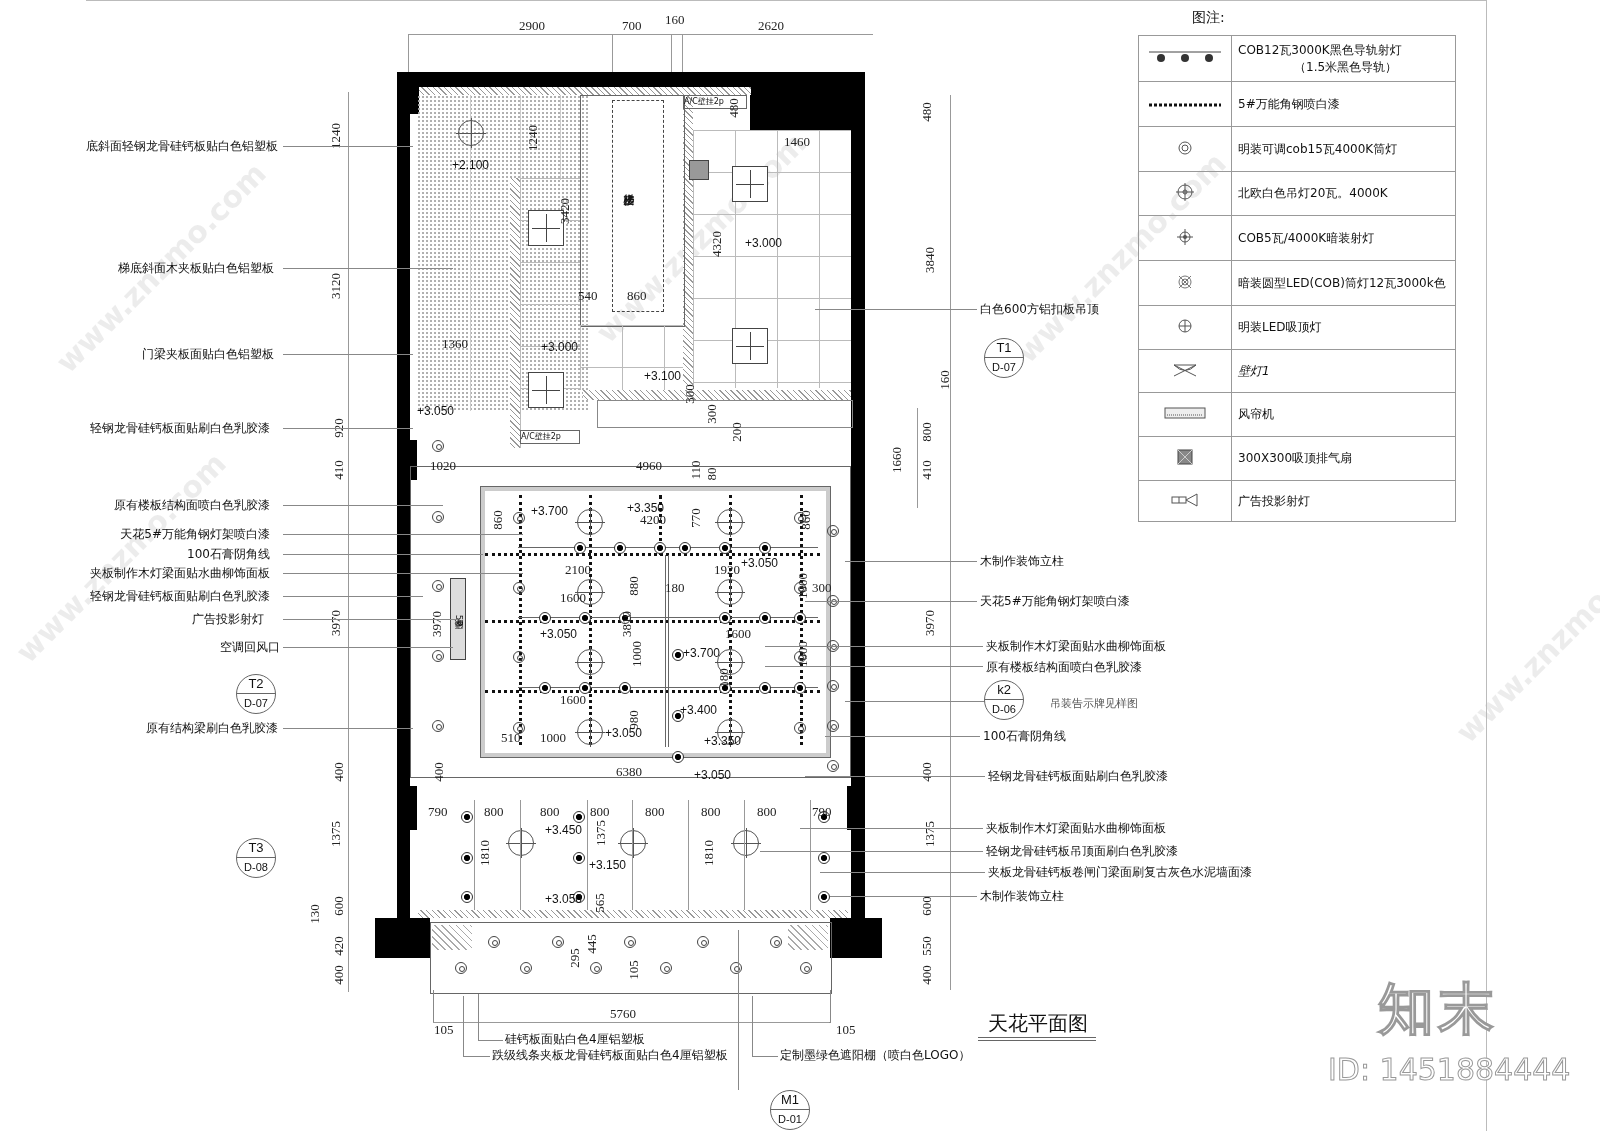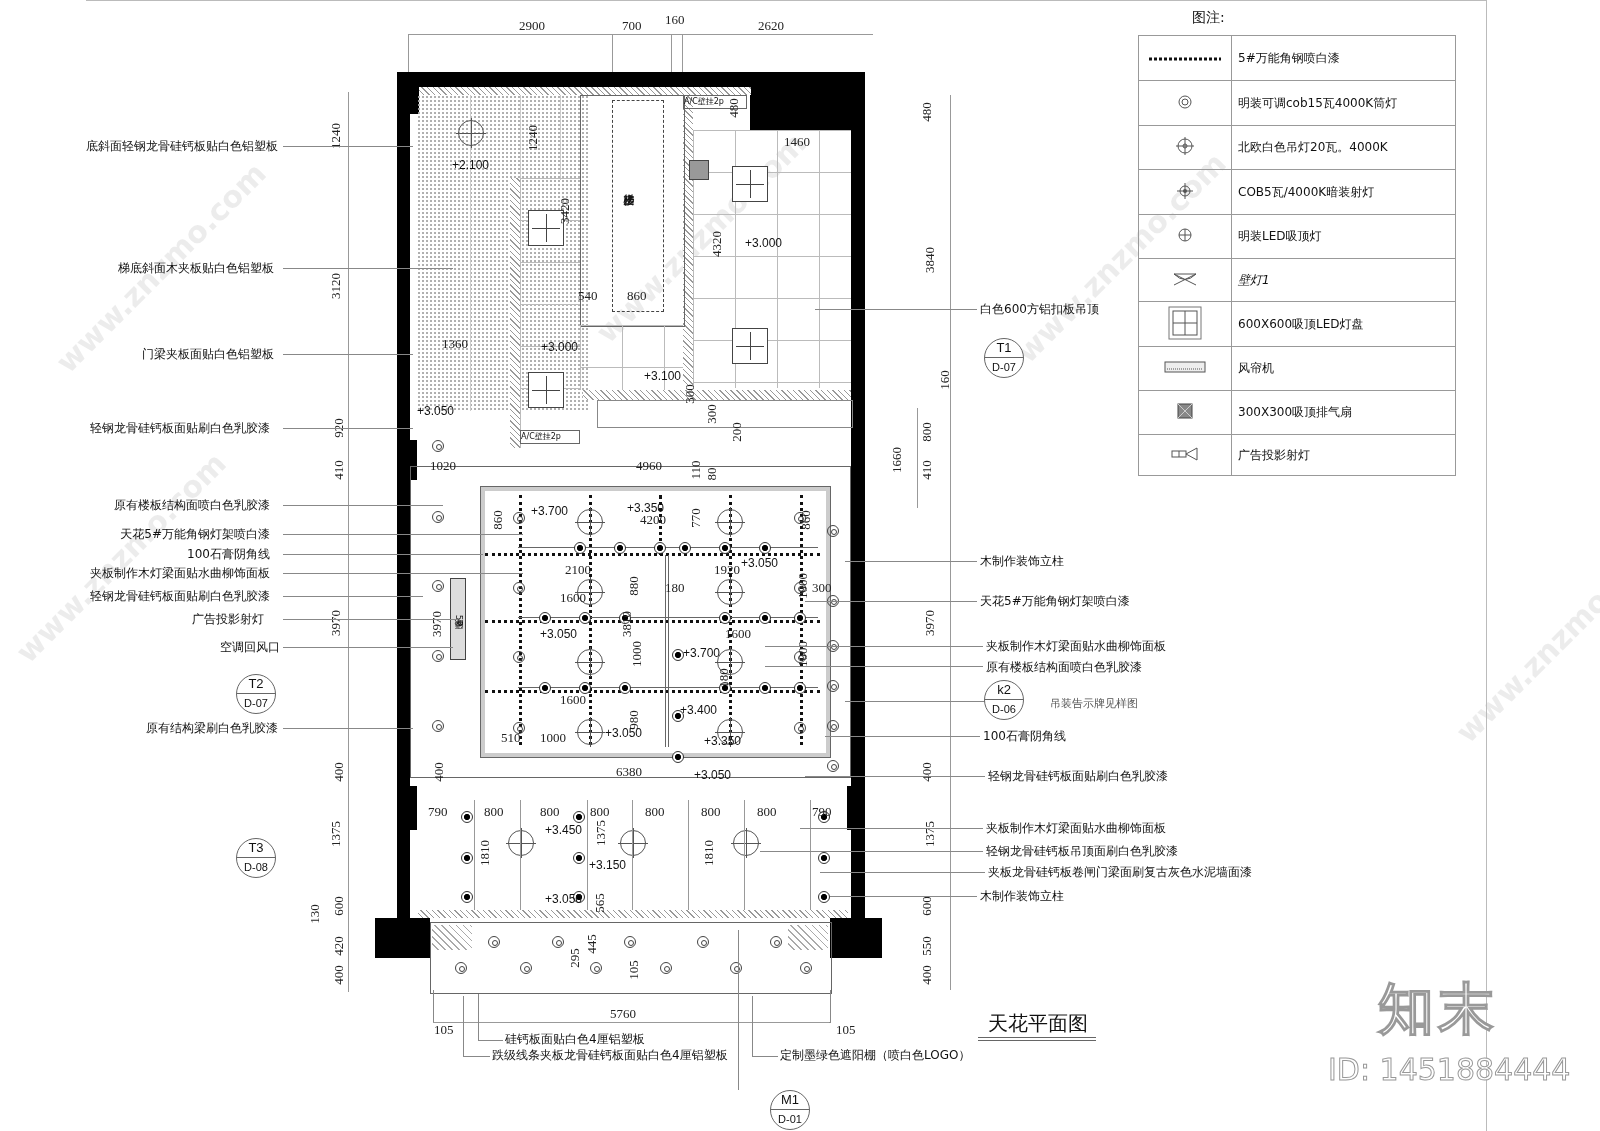--- a/index.html
+++ b/index.html
@@ -393,20 +393,34 @@
 <div class="abs" style="left:988px;top:1010px;font-family:'DejaVu Serif','Liberation Serif',serif;font-size:20px;">天花平面图</div>
 <div class="hline" style="left:978px;top:1037px;width:118px;background:#666;"></div>
 <div class="hline" style="left:978px;top:1040px;width:118px;background:#666;"></div>
 
 <div class="abs" style="left:1378px;top:972px;font-size:56px;color:#fff;-webkit-text-stroke:1px #999;font-weight:bold;letter-spacing:4px;">知末</div>
 <div class="abs" style="left:1328px;top:1052px;font-size:30px;color:#fff;-webkit-text-stroke:1px #999;">ID: 1451884444</div>
 
 <div class="abs" style="left:1192px;top:9px;font-size:14px;">图注:</div>
 <table id="legend">
   <tbody>
+      <tr style="height:46px;">
+    <td class="sym">
+      <svg width="76" height="20">
+            <line x1="2" y1="5" x2="74" y2="5" stroke="#444"></line>
+            <circle cx="14" cy="11" r="4" fill="#333"></circle>
+            <circle cx="38" cy="11" r="4" fill="#333"></circle>
+            <circle cx="62" cy="11" r="4" fill="#333"></circle>
+          </svg>
+    </td>
+    <td>
+          <div>COB12瓦3000K黑色导轨射灯</div>
+          <div style="padding-left:56px;">（1.5米黑色导轨）</div>
+        </td>
+  </tr>
   <tr style="height:45px;">
     <td class="sym"><svg width="76" height="6">
             <line x1="2" y1="3" x2="74" y2="3" stroke="#111" stroke-width="3" stroke-dasharray="3,2"></line>
           </svg></td>
     <td>5#万能角钢喷白漆</td>
   </tr>
   <tr style="height:45px;">
     <td class="sym"><svg width="16" height="16">
             <circle cx="8" cy="8" r="6" fill="none" stroke="#555"></circle>
             <circle cx="8" cy="8" r="3" fill="none" stroke="#555"></circle>
@@ -424,46 +438,46 @@
   </tr>
   <tr style="height:45px;">
     <td class="sym"><svg width="18" height="18">
             <circle cx="9" cy="9" r="5" fill="none" stroke="#555"></circle>
             <circle cx="9" cy="9" r="2" fill="#555"></circle>
             <line x1="1" y1="9" x2="17" y2="9" stroke="#555"></line>
             <line x1="9" y1="1" x2="9" y2="17" stroke="#555"></line>
           </svg></td>
     <td>COB5瓦/4000K暗装射灯</td>
   </tr>
+  <tr style="height:45px;">
+    <td class="sym"><svg width="16" height="16">
+            <circle cx="8" cy="8" r="6" fill="none" stroke="#777"></circle>
+            <circle cx="8" cy="8" r="3" fill="none" stroke="#777"></circle>
+            <line x1="2" y1="2" x2="14" y2="14" stroke="#777"></line>
+            <line x1="14" y1="2" x2="2" y2="14" stroke="#777"></line>
+          </svg></td>
+    <td>暗装圆型LED(COB)筒灯12瓦3000k色</td>
+  </tr>
   <tr style="height:44px;">
     <td class="sym"><svg width="16" height="16">
             <circle cx="8" cy="8" r="6" fill="none" stroke="#555"></circle>
             <line x1="2" y1="8" x2="14" y2="8" stroke="#555"></line>
             <line x1="8" y1="2" x2="8" y2="14" stroke="#555"></line>
           </svg></td>
     <td>明装LED吸顶灯</td>
   </tr>
   <tr style="height:43px;font-style:italic;">
     <td class="sym"><svg width="26" height="16">
             <path d="M2 3 Q13 14 24 3" fill="none" stroke="#555"></path>
             <line x1="2" y1="3" x2="24" y2="3" stroke="#555"></line>
             <line x1="2" y1="14" x2="24" y2="3" stroke="#555"></line>
             <line x1="24" y1="14" x2="2" y2="3" stroke="#555"></line>
           </svg></td>
     <td>壁灯1</td>
   </tr>
-  <tr style="height:45px;">
-    <td class="sym"><svg width="34" height="34">
-            <rect x="1" y="1" width="32" height="32" fill="none" stroke="#777"></rect>
-            <rect x="5" y="5" width="24" height="24" fill="none" stroke="#555"></rect>
-            <line x1="17" y1="5" x2="17" y2="29" stroke="#555"></line>
-            <line x1="5" y1="17" x2="29" y2="17" stroke="#555"></line>
-          </svg></td>
-    <td>600X600吸顶LED灯盘</td>
-  </tr>
   <tr style="height:44px;">
     <td class="sym"><svg width="42" height="12">
             <rect x="1" y="1" width="40" height="10" fill="#eee" stroke="#555"></rect>
             <line x1="3" y1="8" x2="39" y2="8" stroke="#555" stroke-dasharray="1,1"></line>
           </svg></td>
     <td>风帘机</td>
   </tr>
   <tr style="height:44px;">
     <td class="sym"><svg width="16" height="16">
             <rect x="1" y="1" width="14" height="14" fill="#888" stroke="#444"></rect>

